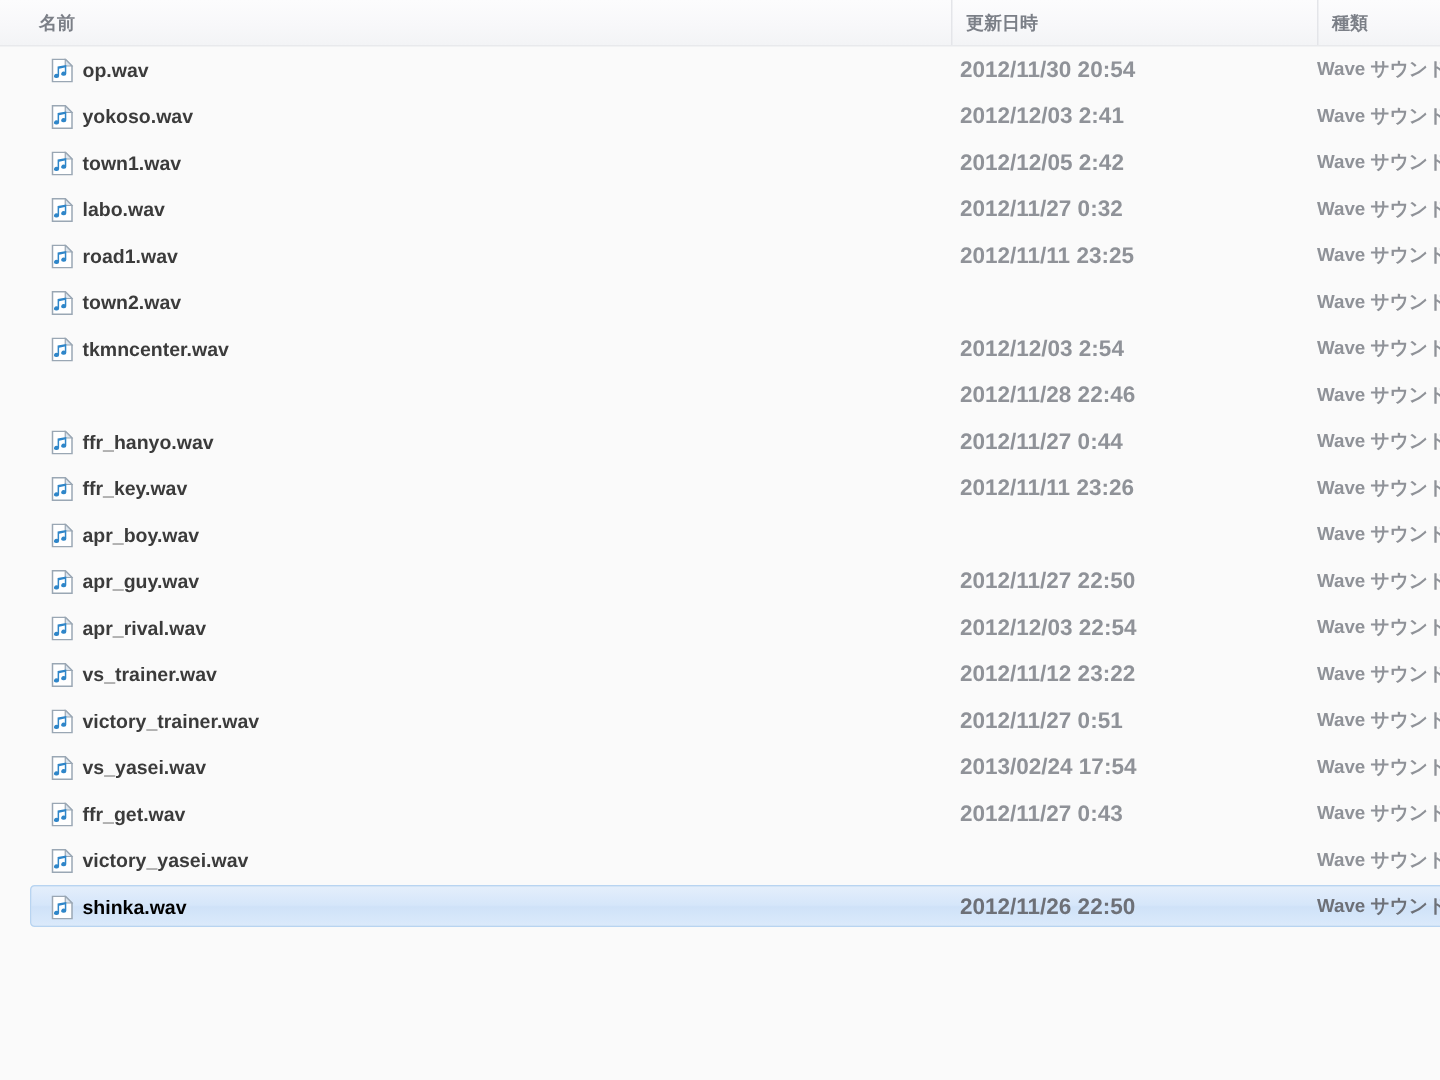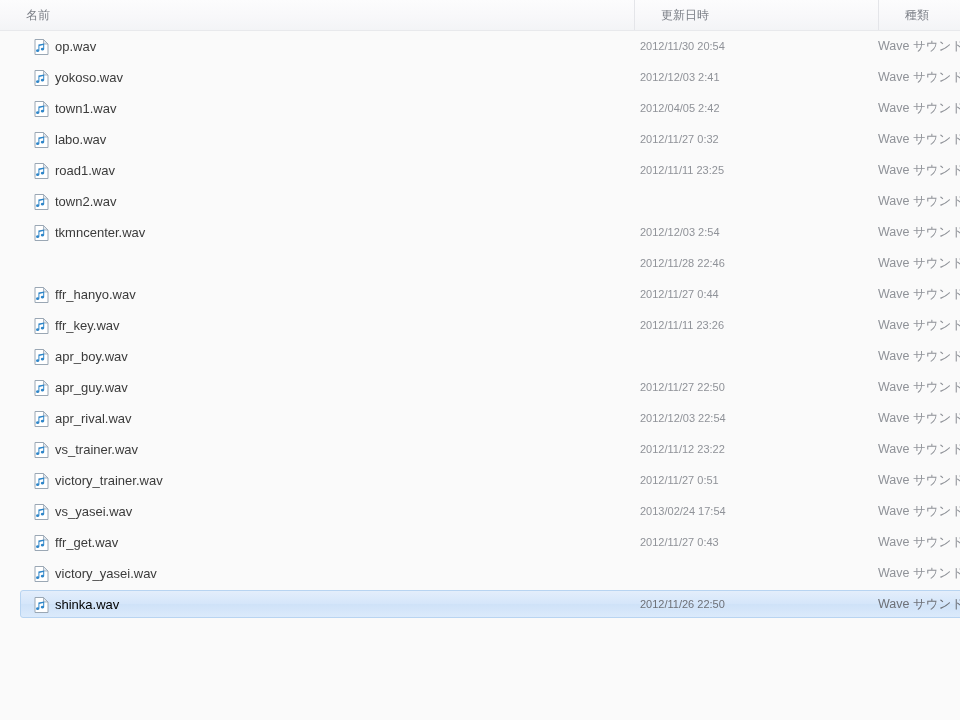--- a/index.html
+++ b/index.html
@@ -14,20 +14,21 @@
     font-family: "Liberation Sans", "DejaVu Sans", sans-serif;
     -webkit-font-smoothing: antialiased;
   }
 
   #explorer {
     position: relative;
     width: 960px;
     height: 720px;
     background: #fafafa;
     overflow: hidden;
+    font-weight: bold;
   }
 
   
   .header-bar {
     position: absolute;
     left: 0;
     top: 0;
     width: 960px;
     height: 31px;
     background: linear-gradient(to bottom, #fcfcfd 0%, #f8f8fa 55%, #f3f4f6 100%);
@@ -37,21 +38,21 @@
   .col-head {
     position: absolute;
     top: 0;
     height: 30px;
     line-height: 30px;
     font-size: 12px;
     color: #7b7f87;
     white-space: nowrap;
     overflow: hidden;
     box-sizing: border-box;
-    padding-left: 26px;
+    padding-left: 9px;
   }
   .col-head.divider {
     border-left: 1px solid #e4e5e9;
   }
   #col-name  { left: 20px;  width: 614px; padding-left: 6px; }
   #col-date  { left: 634px; width: 244px; }
   #col-type  { left: 878px; width: 82px; }
 
   
   .rows {
@@ -79,21 +80,21 @@
   .cell-name {
     left: 20px;
     width: 614px;
     padding-left: 6px;
     font-size: 13px;
     color: #3b3b3b;
   }
   .cell-date {
     left: 640px;
     width: 238px;
-    font-size: 11px;
+    font-size: 15px;
     color: #8f9298;
   }
   .cell-type {
     left: 878px;
     width: 90px;
     font-size: 12.5px;
     color: #8f9298;
   }
 
   
@@ -164,21 +165,21 @@
         <div class="cell cell-type">Wave サウンド</div>
       </div>
       <div class="row">
         <div class="cell cell-name">
           <span class="name-inner"><svg class="file-icon" viewBox="0 0 15 16" xmlns="http://www.w3.org/2000/svg">
               <path d="M1 0.5 H9.5 L14 5 V15.5 H1 Z" fill="#ffffff" stroke="#9aa7b4" stroke-width="1"></path>
               <path d="M9.5 0.5 L14 5 H9.5 Z" fill="#dde6ef" stroke="#9aa7b4" stroke-width="0.8"></path>
               <path d="M10.2 4.4 L10.2 10.1 A1.7 1.35 0 1 1 9.2 8.9 L9.2 6.0 L5.4 6.9 L5.4 11.6 A1.7 1.35 0 1 1 4.4 10.4 L4.4 5.4 Z" fill="#2f86c9"></path>
             </svg><span>town1.wav</span></span>
         </div>
-        <div class="cell cell-date">2012/04/05 2:42</div>
+        <div class="cell cell-date">2012/12/05 2:42</div>
         <div class="cell cell-type">Wave サウンド</div>
       </div>
       <div class="row">
         <div class="cell cell-name">
           <span class="name-inner"><svg class="file-icon" viewBox="0 0 15 16" xmlns="http://www.w3.org/2000/svg">
               <path d="M1 0.5 H9.5 L14 5 V15.5 H1 Z" fill="#ffffff" stroke="#9aa7b4" stroke-width="1"></path>
               <path d="M9.5 0.5 L14 5 H9.5 Z" fill="#dde6ef" stroke="#9aa7b4" stroke-width="0.8"></path>
               <path d="M10.2 4.4 L10.2 10.1 A1.7 1.35 0 1 1 9.2 8.9 L9.2 6.0 L5.4 6.9 L5.4 11.6 A1.7 1.35 0 1 1 4.4 10.4 L4.4 5.4 Z" fill="#2f86c9"></path>
             </svg><span>labo.wav</span></span>
         </div>

